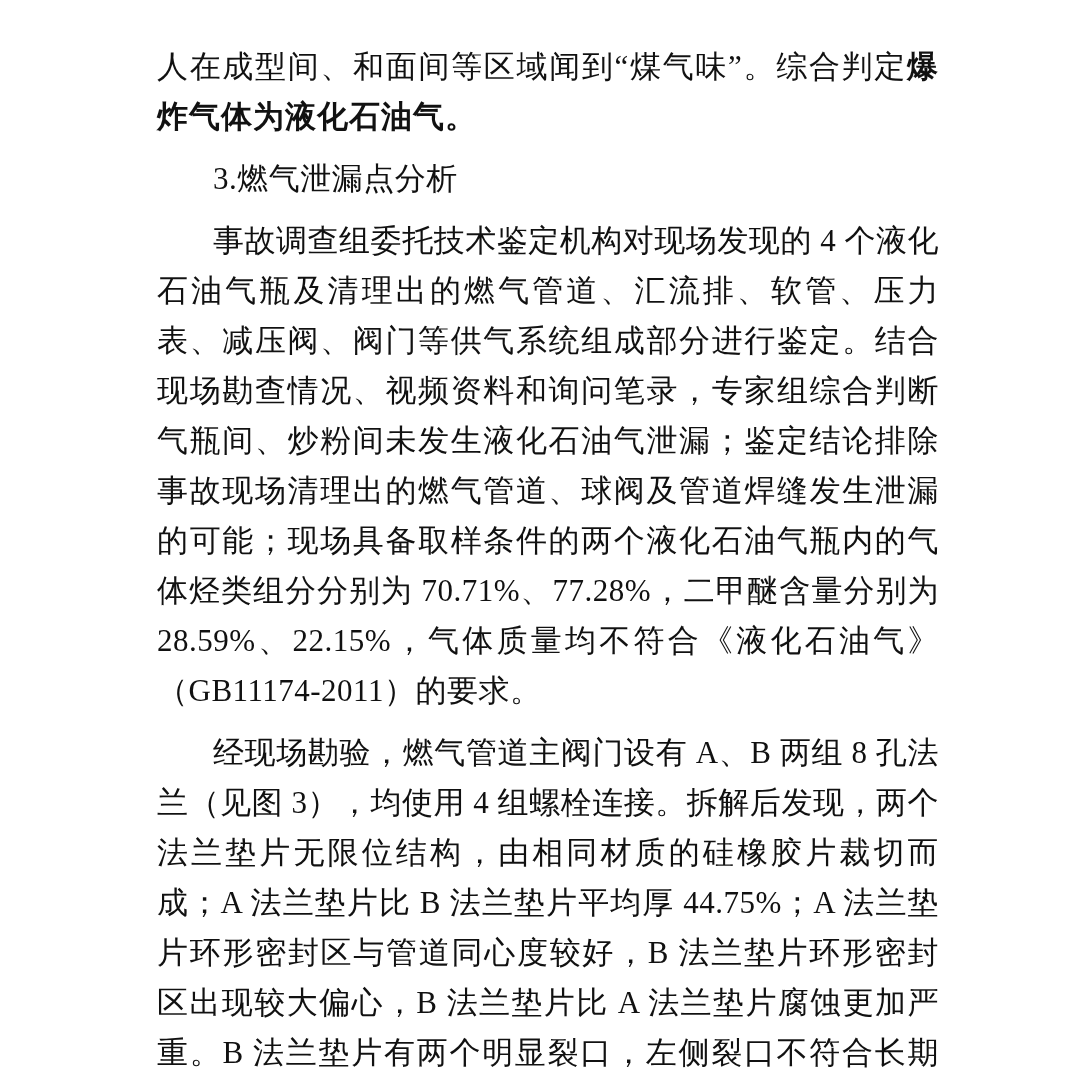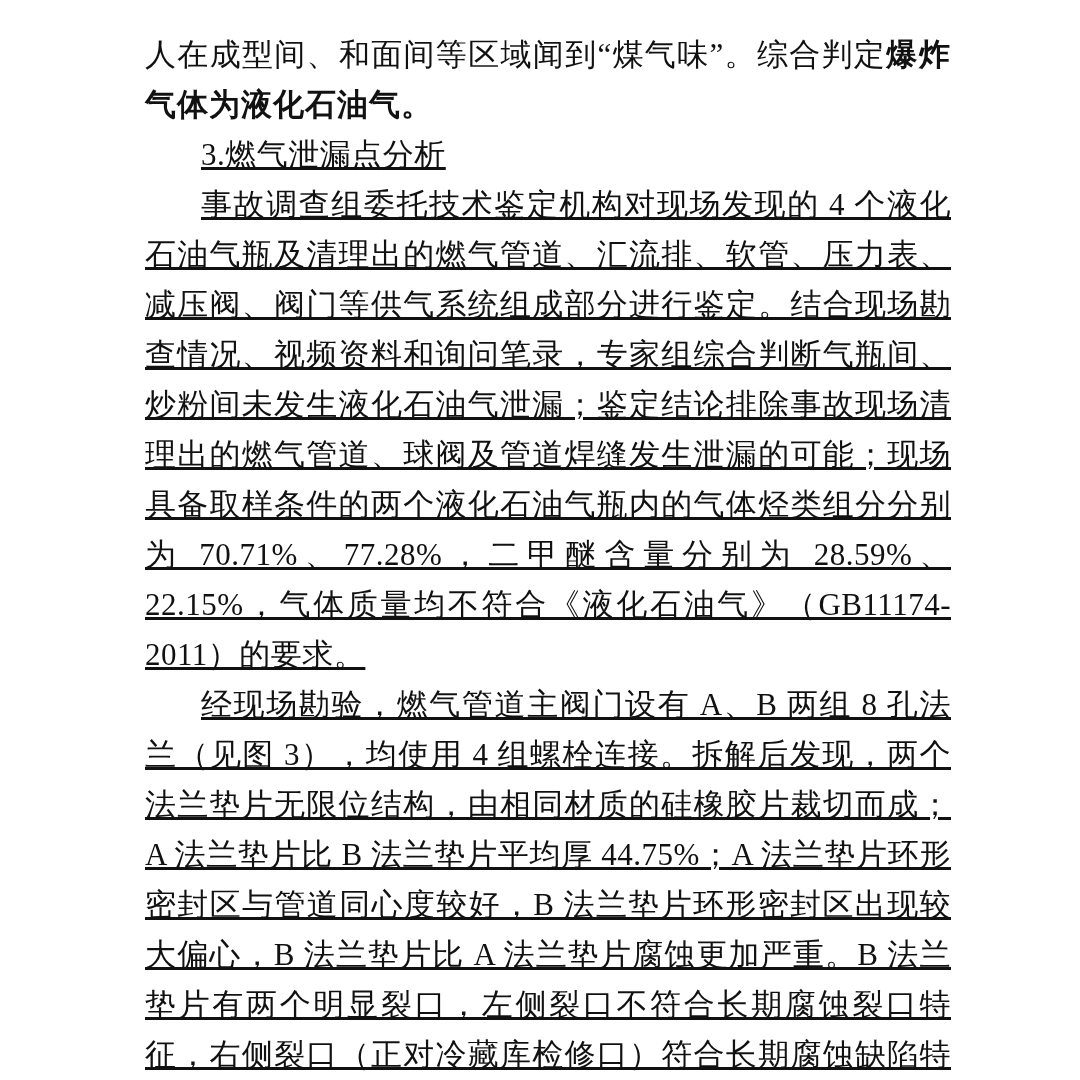--- a/index.html
+++ b/index.html
@@ -24,26 +24,25 @@
     top: 30px;
     width: 806px;
     font-family: "Liberation Serif", "DejaVu Serif", serif;
     font-size: 31px;
     line-height: 50px;
     color: #111111;
     text-align: justify;
     letter-spacing: 0.5px;
   }
   .para {
-    margin: 0;
+    margin: 12px;
     padding: 0;
   }
   .para.indent {
     text-indent: 56px;
-    text-decoration: underline;
   }
   .seg-bold {
     font-weight: 700;
     font-family: "Liberation Sans", "DejaVu Sans", sans-serif;
     letter-spacing: 1px;
   }
 </style>
 </head>
 <body>
 

